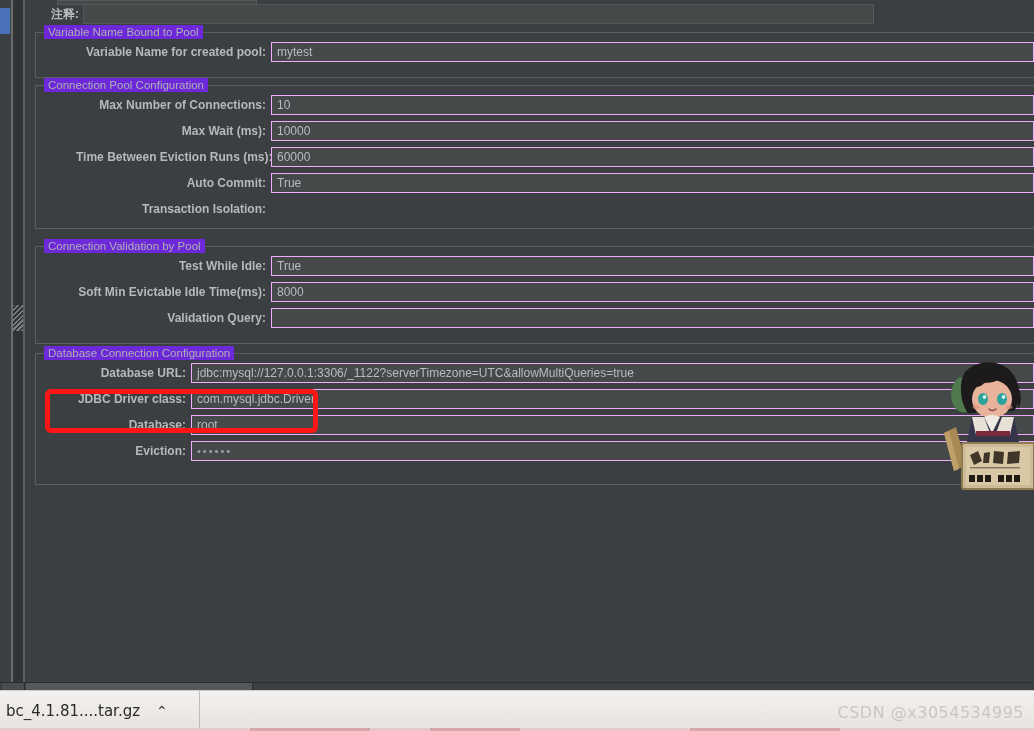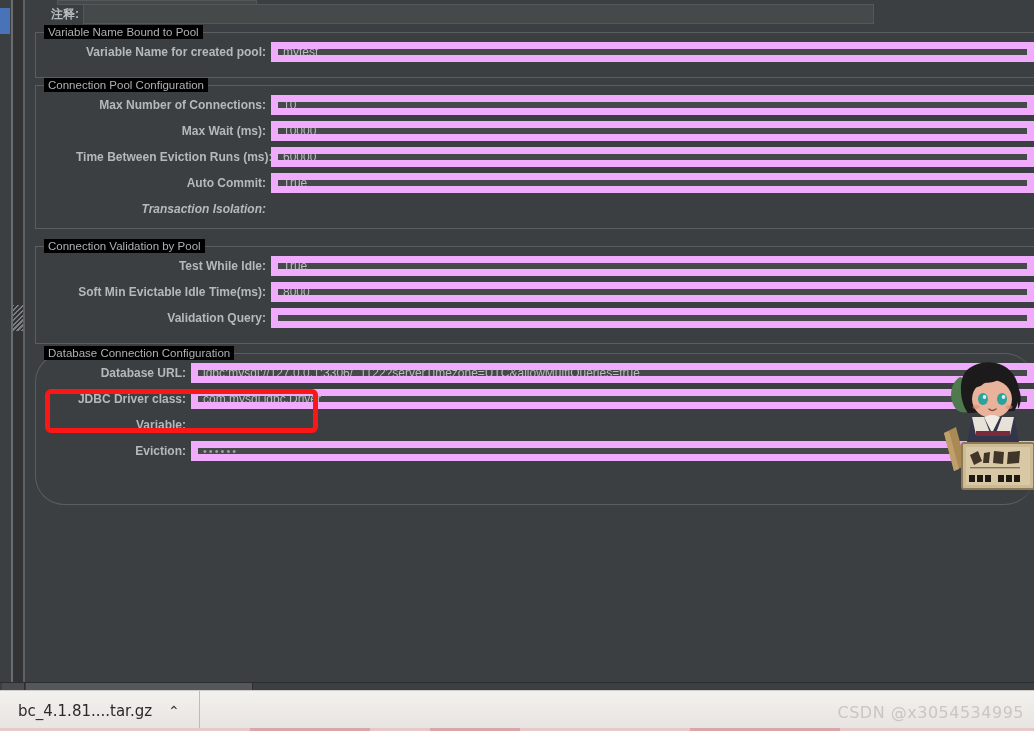--- a/index.html
+++ b/index.html
@@ -99,21 +99,21 @@
     right: 0;
     border: 1px solid #5b5e60;
     border-right: none;
     box-sizing: border-box;
     background: transparent;
   }
   .group-title {
     position: absolute;
     left: 8px; top: -8px;
     padding: 0 4px;
-    background: #000000;
+    background: #6d28d9;
     font-size: 11.5px;
     color: #aeb1b3;
     white-space: nowrap;
     line-height: 14px;
   }
 
   .row {
     position: relative;
     height: 26px;
     display: flex;
@@ -126,21 +126,21 @@
     text-align: right;
     padding-right: 5px;
     white-space: nowrap;
     flex: 0 0 auto;
     margin-left: 40px;
   }
   .row-input {
     flex: 1 1 auto;
     height: 20px;
     background: #45494a;
-    border: 7px solid #f0abfc;
+    border: 1px solid #f0abfc;
     box-sizing: border-box;
     display: flex;
     align-items: center;
     padding-left: 5px;
     font-size: 12px;
     color: #b9bcbe;
     overflow: hidden;
     white-space: nowrap;
     margin-right: 0;
   }
@@ -205,21 +205,21 @@
     left: 0; top: 0;
     width: 200px; height: 40px;
     display: flex;
     align-items: center;
     border-right: 1px solid #bfbbb7;
     box-sizing: border-box;
   }
   .download-name {
     font-size: 15px;
     color: #2a2a2a;
-    padding-left: 18px;
+    padding-left: 6px;
     white-space: nowrap;
     font-family: "DejaVu Sans", sans-serif;
   }
   .download-chevron {
     margin-left: 16px;
     font-size: 14px;
     color: #3a3a3a;
     line-height: 1;
   }
   .watermark {
@@ -286,54 +286,55 @@
             </div>
             <div class="row">
               <div class="row-label" style="width: 190px;">Time Between Eviction Runs (ms):</div>
               <div class="row-input">60000</div>
             </div>
             <div class="row">
               <div class="row-label" style="width: 190px;">Auto Commit:</div>
               <div class="row-input">True</div>
             </div>
             <div class="row">
-              <div class="row-label" style="width: 190px; font-style: italic;">Transaction Isolation:</div>
+              <div class="row-label" style="width: 190px;">Transaction Isolation:</div>
             </div>
           </div>
         </div>
         <div class="group" style="top: 246px; height: 98px;">
           <div class="group-title">Connection Validation by Pool</div>
           <div style="padding-top: 6px;">
             <div class="row">
               <div class="row-label" style="width: 190px;">Test While Idle:</div>
               <div class="row-input">True</div>
             </div>
             <div class="row">
               <div class="row-label" style="width: 190px;">Soft Min Evictable Idle Time(ms):</div>
               <div class="row-input">8000</div>
             </div>
             <div class="row">
               <div class="row-label" style="width: 190px;">Validation Query:</div>
               <div class="row-input"></div>
             </div>
           </div>
         </div>
-        <div class="group" style="top: 353px; height: 152px; border-radius: 29px;">
+        <div class="group" style="top: 353px; height: 132px;">
           <div class="group-title">Database Connection Configuration</div>
           <div style="padding-top: 6px;">
             <div class="row">
               <div class="row-label" style="width: 110px;">Database URL:</div>
               <div class="row-input">jdbc:mysql://127.0.0.1:3306/_1122?serverTimezone=UTC&amp;allowMultiQueries=true</div>
             </div>
             <div class="row">
               <div class="row-label" style="width: 110px;">JDBC Driver class:</div>
               <div class="row-input">com.mysql.jdbc.Driver</div>
             </div>
             <div class="row">
-              <div class="row-label" style="width: 110px;">Variable:</div>
+              <div class="row-label" style="width: 110px;">Database:</div>
+              <div class="row-input">root</div>
             </div>
             <div class="row">
               <div class="row-label" style="width: 110px;">Eviction:</div>
               <div class="row-input dots">••••••</div>
             </div>
           </div>
         </div>
       </div>
 
   </div>

